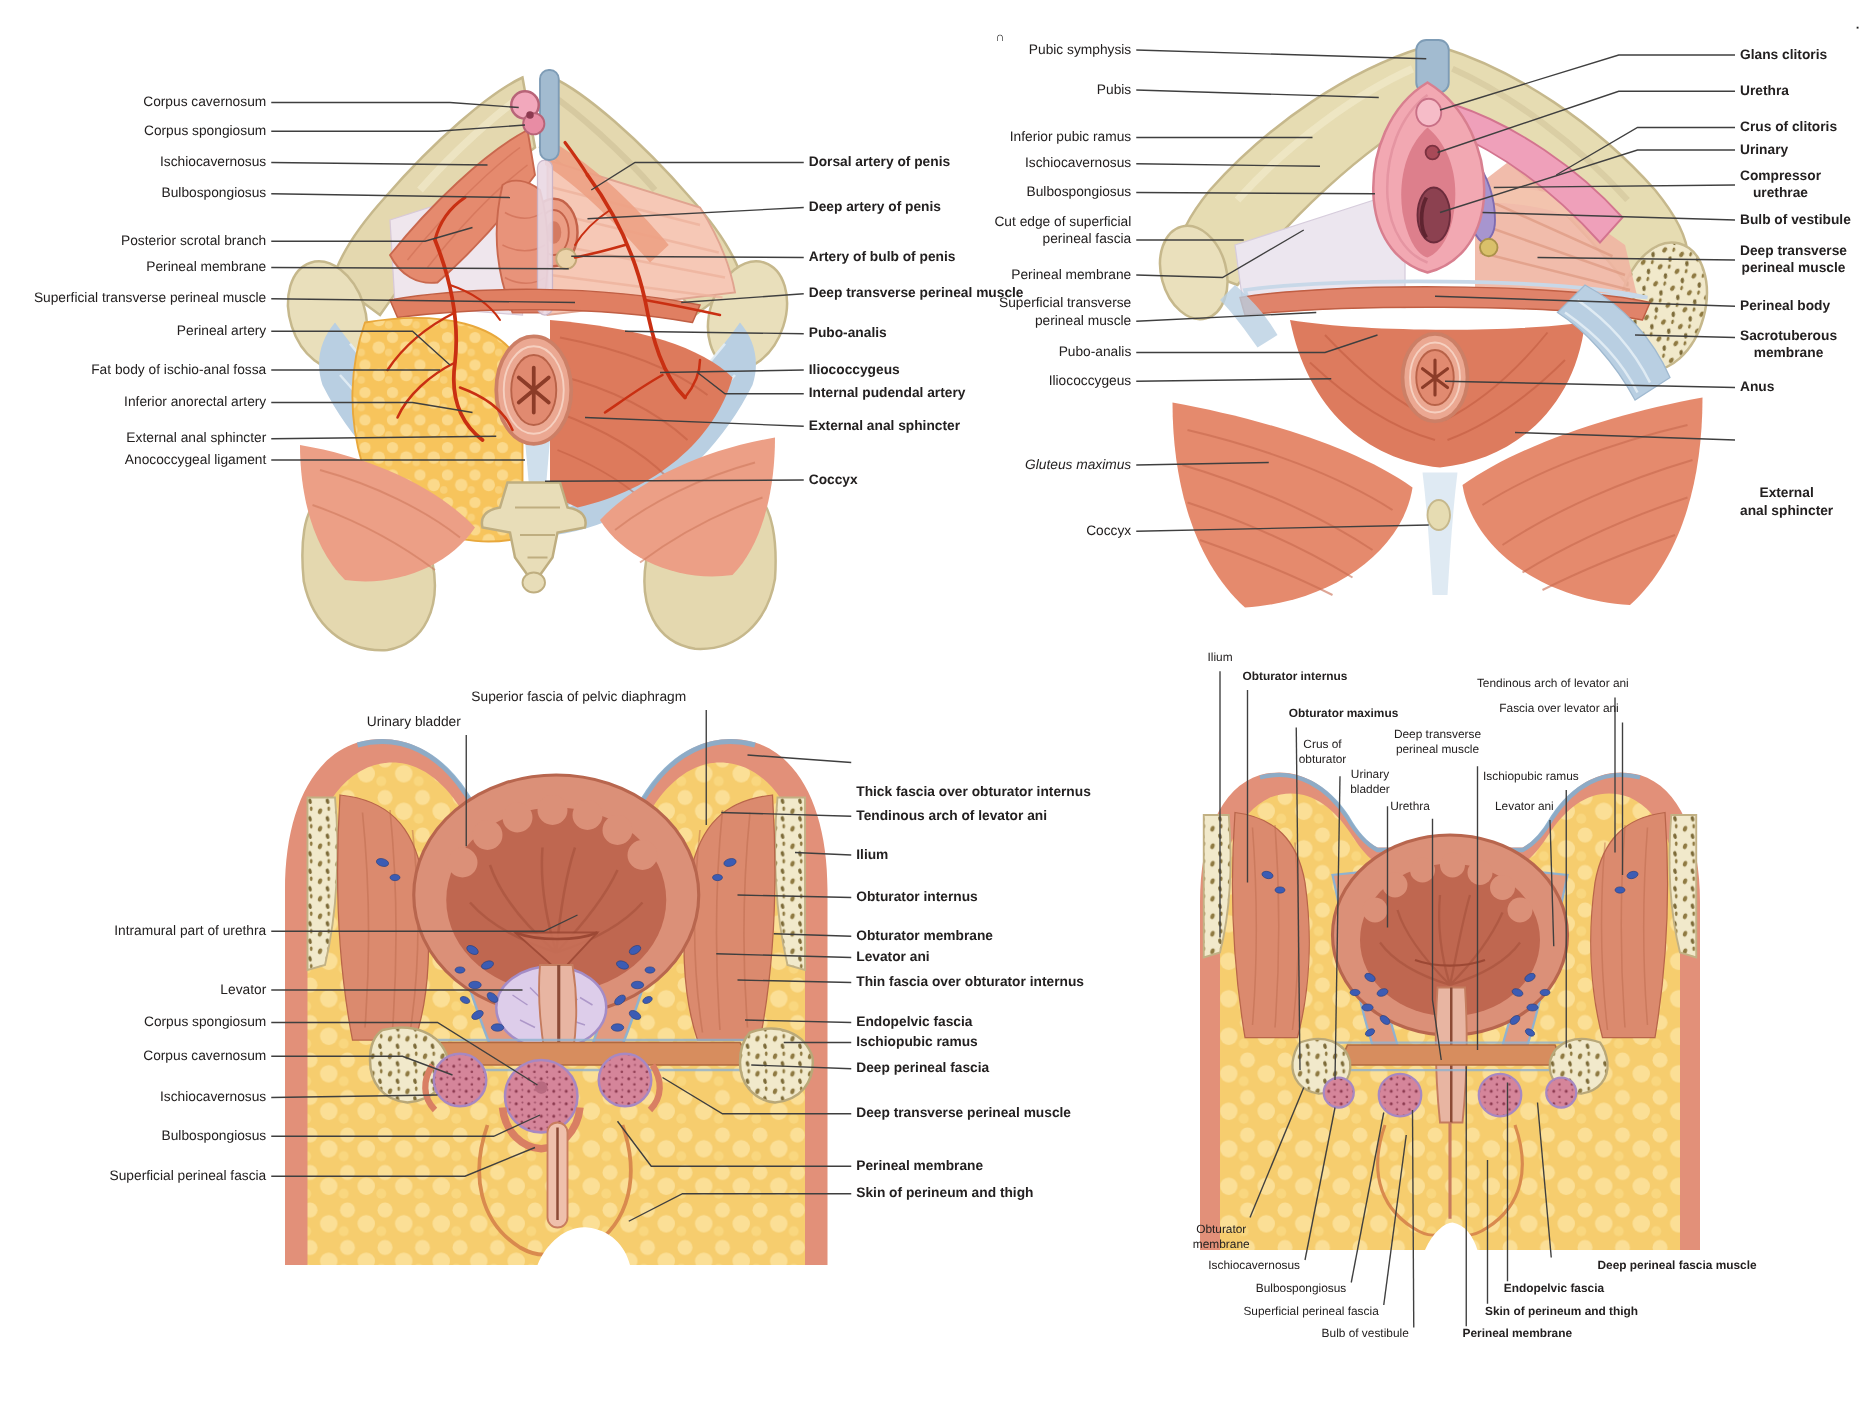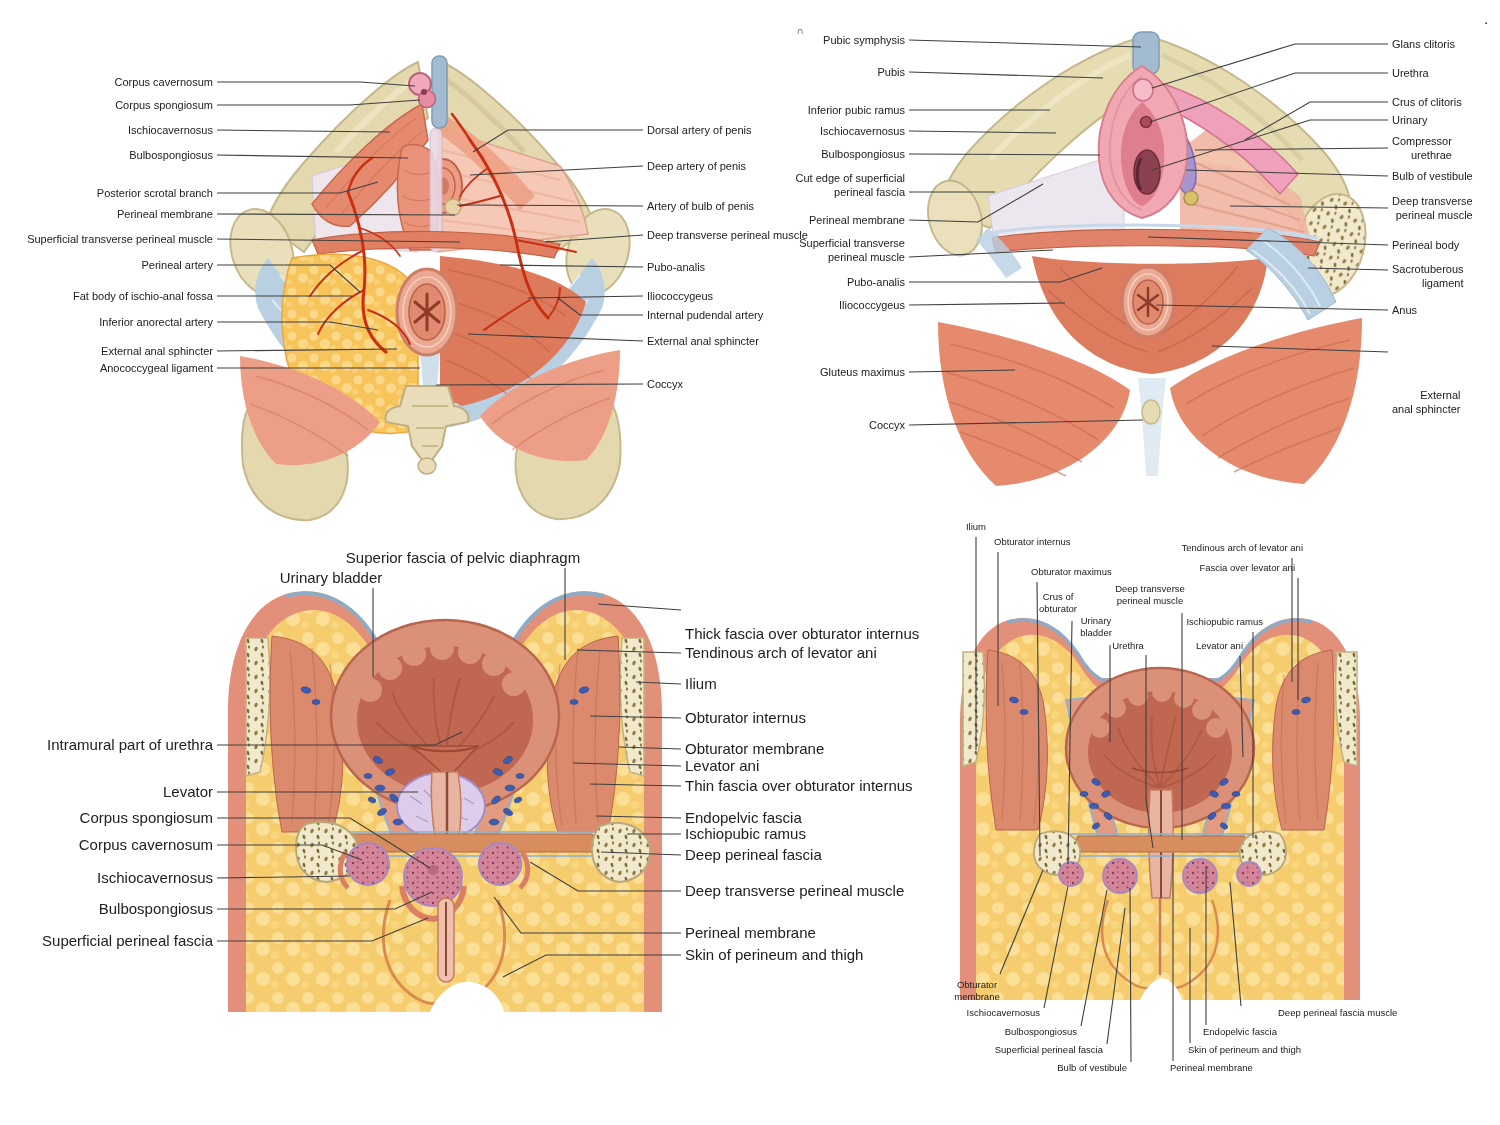--- a/index.html
+++ b/index.html
@@ -2,24 +2,24 @@
 <html><head>
 <meta charset="utf-8">
 <style>
   html,body{margin:0;padding:0;background:#ffffff;}
   #canvas{position:relative;width:1500px;height:1125px;background:#fff;overflow:hidden;
           font-family:"Liberation Sans",sans-serif;}
   #art, #lines-svg{position:absolute;left:0;top:0;width:1500px;height:1125px;}
   #labels{position:absolute;left:0;top:0;width:1500px;height:1125px;pointer-events:none;}
   .lbl{position:absolute;color:#232020;white-space:pre-line;line-height:1.3;}
   .lbl.p1,.lbl.p2{font-size:11px;}
-  .lbl.p3{font-size:15px;}
+  .lbl.p3{font-size:11px;}
   .lbl.p4{font-size:9.5px;}
   .lbl.al-right{text-align:right;transform:translateY(-50%);}
-  .lbl.al-left{text-align:right;transform:translateY(-50%);}
+  .lbl.al-left{text-align:center;transform:translateY(-50%);font-weight:bold;}
   .lbl.al-center{text-align:center;transform:translate(-50%,-50%);}
   .mark{position:absolute;color:#1c1c1c;font-weight:bold;transform:translate(-50%,-50%);}
   polyline.leader{fill:none;stroke:#3f3f3f;stroke-width:1.1;}
 </style>
 </head>
 <body>
 <div id="canvas">
 
 <svg id="art" viewBox="0 0 1500 1125">
   <defs>
@@ -462,34 +462,34 @@
       <div class="lbl p2 al-right" style="right: 595px; top: 110px;">Inferior pubic ramus</div>
       <div class="lbl p2 al-right" style="right: 595px; top: 131px;">Ischiocavernosus</div>
       <div class="lbl p2 al-right" style="right: 595px; top: 154px;">Bulbospongiosus</div>
       <div class="lbl p2 al-right" style="right: 595px; top: 185px;">Cut edge of superficial
 perineal fascia</div>
       <div class="lbl p2 al-right" style="right: 595px; top: 220px;">Perineal membrane</div>
       <div class="lbl p2 al-right" style="right: 595px; top: 250px;">Superficial transverse
 perineal muscle</div>
       <div class="lbl p2 al-right" style="right: 595px; top: 282px;">Pubo-analis</div>
       <div class="lbl p2 al-right" style="right: 595px; top: 305px;">Iliococcygeus</div>
-      <div class="lbl p2 al-right" style="right: 595px; top: 372px;">Gluteus maximus</div>
+      <div class="lbl p2 al-right" style="right: 595px; top: 372px; font-style: italic;">Gluteus maximus</div>
       <div class="lbl p2 al-right" style="right: 595px; top: 425px;">Coccyx</div>
       <div class="lbl p2 al-left" style="left: 1392px; top: 44px;">Glans clitoris</div>
       <div class="lbl p2 al-left" style="left: 1392px; top: 73px;">Urethra</div>
       <div class="lbl p2 al-left" style="left: 1392px; top: 102px;">Crus of clitoris</div>
       <div class="lbl p2 al-left" style="left: 1392px; top: 120px;">Urinary</div>
       <div class="lbl p2 al-left" style="left: 1392px; top: 148px;">Compressor
 urethrae</div>
       <div class="lbl p2 al-left" style="left: 1392px; top: 176px;">Bulb of vestibule</div>
       <div class="lbl p2 al-left" style="left: 1392px; top: 208px;">Deep transverse
 perineal muscle</div>
       <div class="lbl p2 al-left" style="left: 1392px; top: 245px;">Perineal body</div>
       <div class="lbl p2 al-left" style="left: 1392px; top: 276px;">Sacrotuberous
-ligament</div>
+membrane</div>
       <div class="lbl p2 al-left" style="left: 1392px; top: 310px;">Anus</div>
       <div class="lbl p2 al-left" style="left: 1392px; top: 358px; margin-top: 44px;">External
 anal sphincter</div>
       <div class="lbl p3 al-center" style="left: 463px; top: 558px;">Superior fascia of pelvic diaphragm</div>
       <div class="lbl p3 al-center" style="left: 331px; top: 578px;">Urinary bladder</div>
       <div class="lbl p3 al-right" style="right: 1287px; top: 745px;">Intramural part of urethra</div>
       <div class="lbl p3 al-right" style="right: 1287px; top: 792px;">Levator</div>
       <div class="lbl p3 al-right" style="right: 1287px; top: 818px;">Corpus spongiosum</div>
       <div class="lbl p3 al-right" style="right: 1287px; top: 845px;">Corpus cavernosum</div>
       <div class="lbl p3 al-right" style="right: 1287px; top: 878px;">Ischiocavernosus</div>

